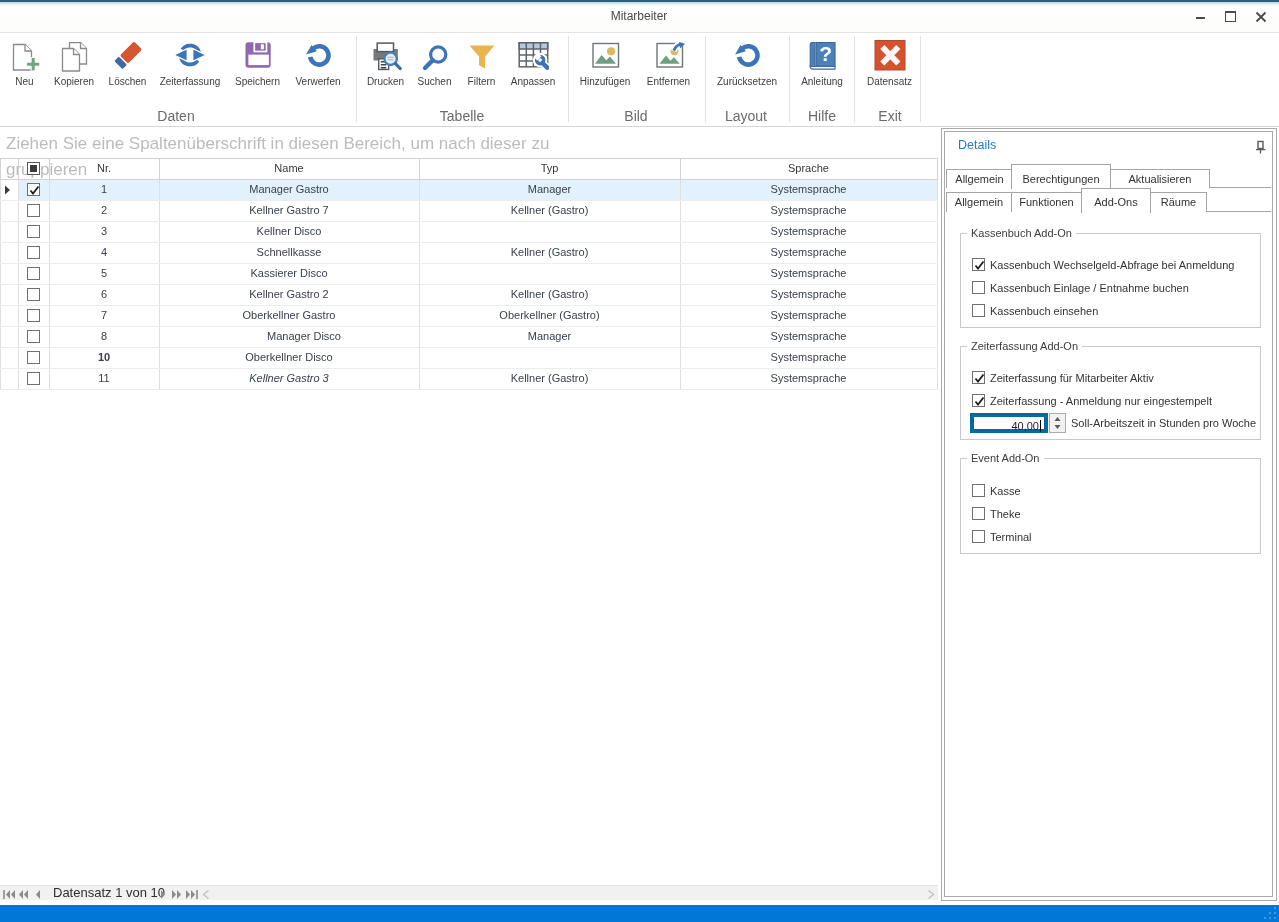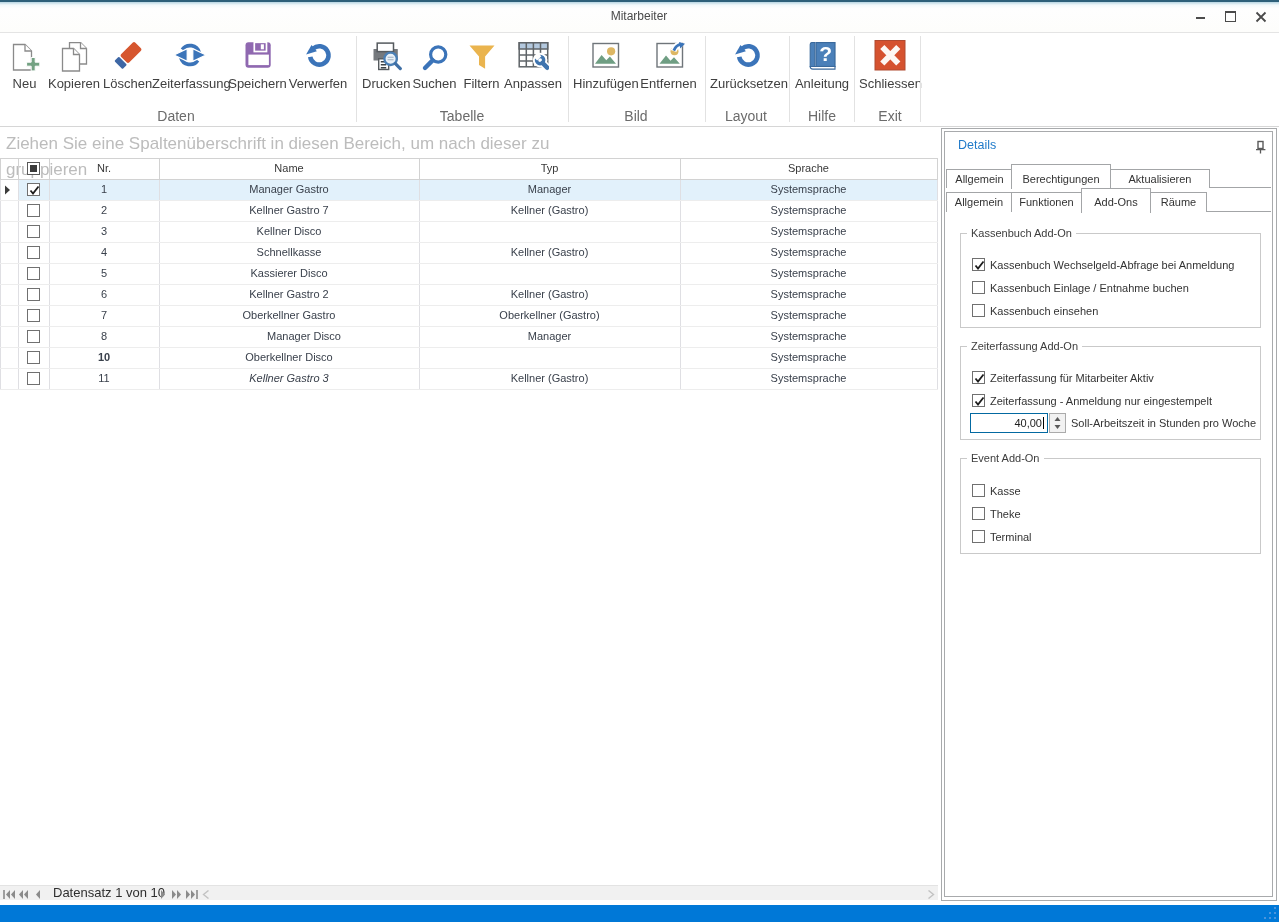--- a/index.html
+++ b/index.html
@@ -1,21 +1,21 @@
 <!DOCTYPE html>
 <html><head>
 <meta charset="utf-8">
 <style>
 * { margin:0; padding:0; box-sizing:border-box; }
 html,body { width:1279px; height:922px; overflow:hidden; }
 body { font-family:"Liberation Sans", sans-serif; font-size:11px; color:#333; background:#fff; position:relative; }
 .abs { position:absolute; }
 .ctr { text-align:center; }
 .btn { position:absolute; top:33px; height:92px; }
-.lbl { position:absolute; top:43px; left:0; right:0; text-align:center; font-size:13px; color:#404040; white-space:nowrap; }
+.lbl { position:absolute; top:43px; left:0; right:0; text-align:center; font-size:10px; color:#404040; white-space:nowrap; }
 .icn { position:absolute; top:9px; left:50%; margin-left:-16px; width:32px; height:32px; }
 .sep { position:absolute; top:36px; height:86px; width:1px; background:#e2e2e2; }
 .gcap { position:absolute; top:108px; font-size:14px; color:#6b6b6b; text-align:center; }
 .hline { position:absolute; height:1px; background:#d0d0d0; }
 .vline { position:absolute; width:1px; background:#d9d9d9; }
 .cell { position:absolute; text-align:center; line-height:21px; font-size:11px; color:#3a414c; }
 .hcell { position:absolute; text-align:center; line-height:21px; font-size:11px; color:#383838; }
 .cb { position:absolute; width:13px; height:13px; border:1px solid #707070; background:#fff; }
 .cb svg { position:absolute; left:0px; top:0px; }
 .tab { position:absolute; border:1px solid #a3a5a7; border-bottom:none; background:#fff; text-align:center; font-size:11px; color:#333; }
@@ -165,21 +165,21 @@
     <path d="M4.2 24.5 q0 2.6 2.6 2.6 h22.2 v-2.6 z" fill="#fff" stroke="#3a699c" stroke-width="1.1"></path>
   </svg>
   <div class="lbl">Anleitung</div>
 </div>
 <div class="sep" style="left:854px;"></div>
 <div class="btn" style="left:859px;width:61px;">
   <svg class="icn" style="top:7px;" viewBox="0 0 32 32">
     <rect x="1" y="0.5" width="30" height="29.5" fill="#d5522f" stroke="#b04a30" stroke-width="1"></rect>
     <path d="M8.3 7 L24.3 23.6 M24.3 7 L8.3 23.6" stroke="#fdf8f4" stroke-width="5.8"></path>
   </svg>
-  <div class="lbl">Schliessen</div>
+  <div class="lbl">Datensatz</div>
 </div>
 <div class="sep" style="left:920px;"></div>
 <div class="gcap" style="left:136px;width:80px;">Daten</div>
 <div class="gcap" style="left:422px;width:80px;">Tabelle</div>
 <div class="gcap" style="left:596px;width:80px;">Bild</div>
 <div class="gcap" style="left:706px;width:80px;">Layout</div>
 <div class="gcap" style="left:782px;width:80px;">Hilfe</div>
 <div class="gcap" style="left:850px;width:80px;">Exit</div>
 
 <div class="abs" style="left:6px;top:131px;width:600px;height:26px;line-height:26px;color:#bcbcbc;font-size:17px;">Ziehen Sie eine Spaltenüberschrift in diesen Bereich, um nach dieser zu gruppieren</div>
@@ -311,21 +311,21 @@
       <path d="M2.5 6.5 L5 9.5 L10.5 2.5" fill="none" stroke="#1d1d1d" stroke-width="1.8"></path>
     </svg>
   </div>
 <div class="abs" style="left:990px;top:371px;line-height:14px;white-space:nowrap;color:#333;">Zeiterfassung für Mitarbeiter Aktiv</div>
 <div class="cb" style="left:972px;top:394px;">
     <svg width="13" height="13" viewBox="0 0 13 13">
       <path d="M2.5 6.5 L5 9.5 L10.5 2.5" fill="none" stroke="#1d1d1d" stroke-width="1.8"></path>
     </svg>
   </div>
 <div class="abs" style="left:990px;top:394px;line-height:14px;white-space:nowrap;color:#333;">Zeiterfassung - Anmeldung nur eingestempelt</div>
-<div class="abs" style="left:970px;top:413px;width:78px;height:20px;border:1px solid #0369a1;background:#fff;text-align:right;line-height:18px;color:#1d1d1d;"><span style="border-right:1px solid #000;padding-right:1px;">40,00</span>&nbsp;</div>
+<div class="abs" style="left:970px;top:413px;width:78px;height:20px;border:4px solid #0369a1;background:#fff;text-align:right;line-height:18px;color:#1d1d1d;"><span style="border-right:1px solid #000;padding-right:1px;">40,00</span>&nbsp;</div>
 <div class="abs" style="left:1049px;top:413px;width:17px;height:20px;border:1px solid #ababab;background:#f2f2f2;">
     <svg width="15" height="18" style="position:absolute;left:0;top:0;">
       <path d="M7.5 3 L10.5 7 H4.5 z" fill="#5a5a5a"></path>
       <path d="M7.5 15 L10.5 11 H4.5 z" fill="#5a5a5a"></path>
     </svg>
   </div>
 <div class="abs" style="left:1071px;top:413px;height:20px;line-height:20px;color:#333;white-space:nowrap;">Soll-Arbeitszeit in Stunden pro Woche</div>
 <div class="gbx" style="left:960px;top:458px;width:301px;height:96px;">
     <div class="gleg">Event Add-On</div>
   </div>

